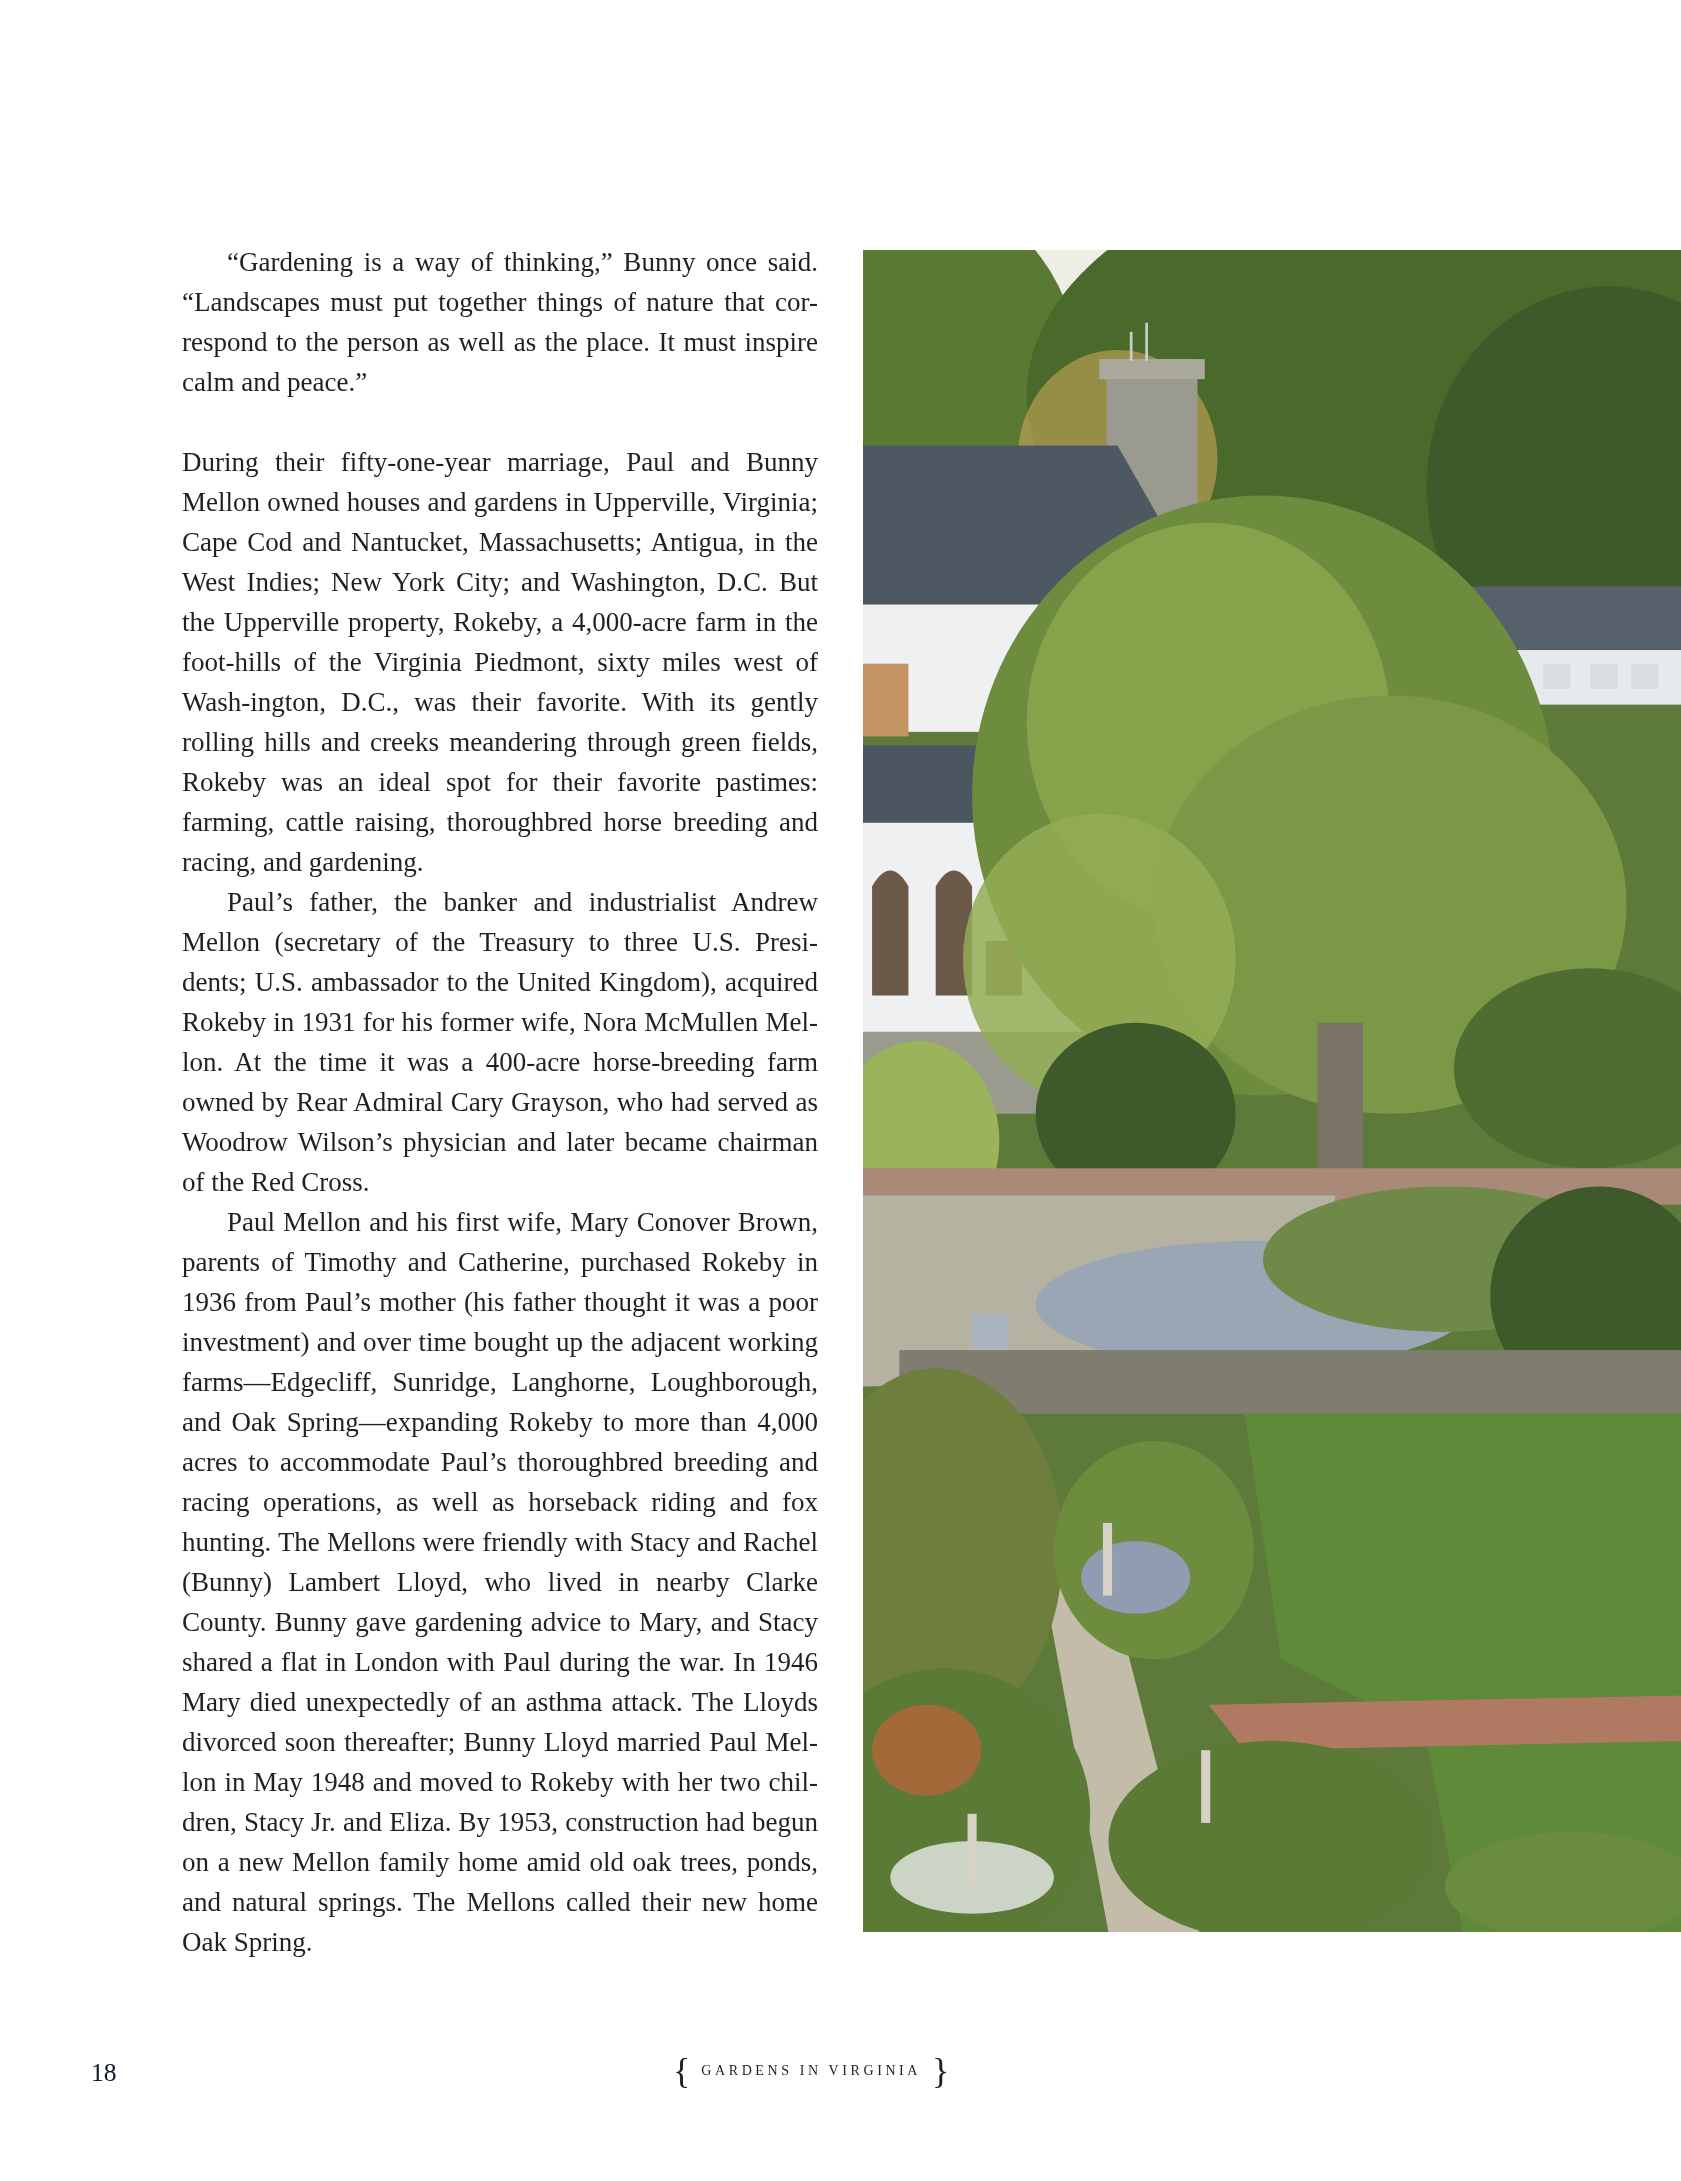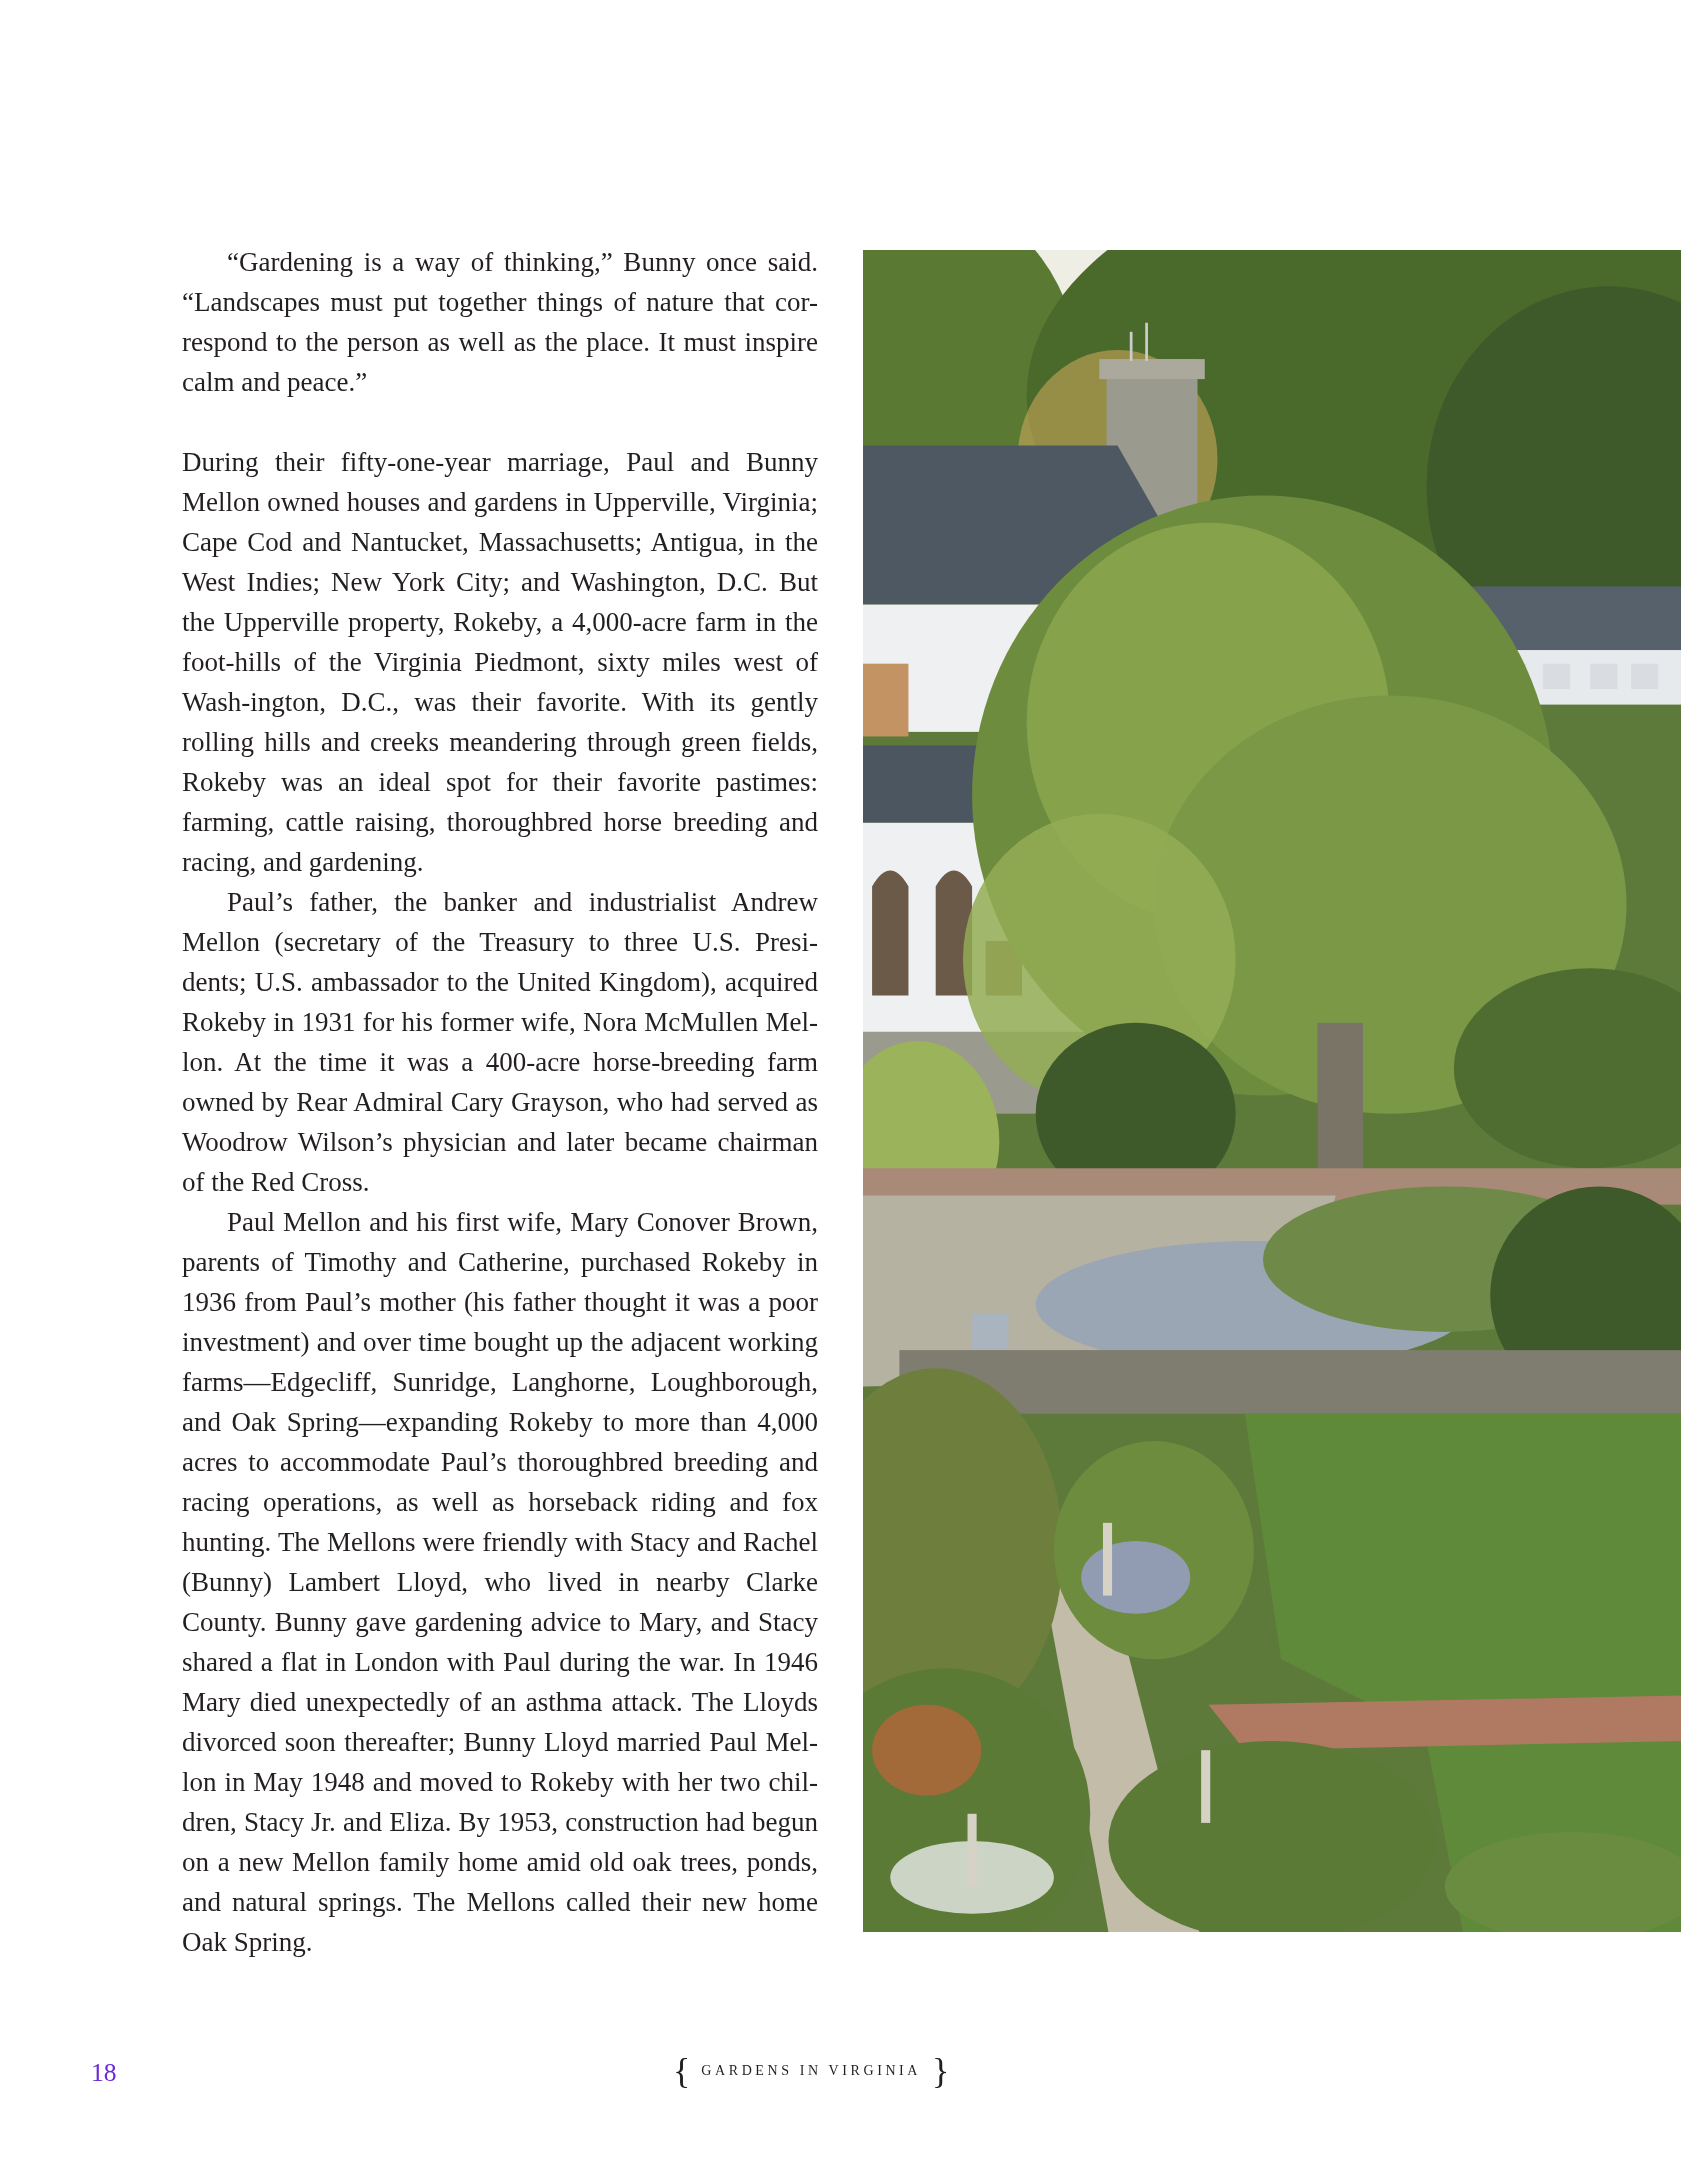--- a/index.html
+++ b/index.html
@@ -32,21 +32,21 @@
       background: #5e7a3a;
     }
     .photo svg { display: block; width: 100%; height: 100%; }
 
     .footer-folio {
       position: absolute;
       left: 91px;
       top: 2058px;
       font-family: "Liberation Serif", "DejaVu Serif", serif;
       font-size: 25.5px;
-      color: #6d28d9;
+      color: #0f172a;
     }
     .footer-running {
       position: absolute;
       left: 673px;
       top: 2053px;
       font-family: "Liberation Serif", "DejaVu Serif", serif;
       color: #231f20;
       display: flex;
       align-items: center;
       gap: 11px;

